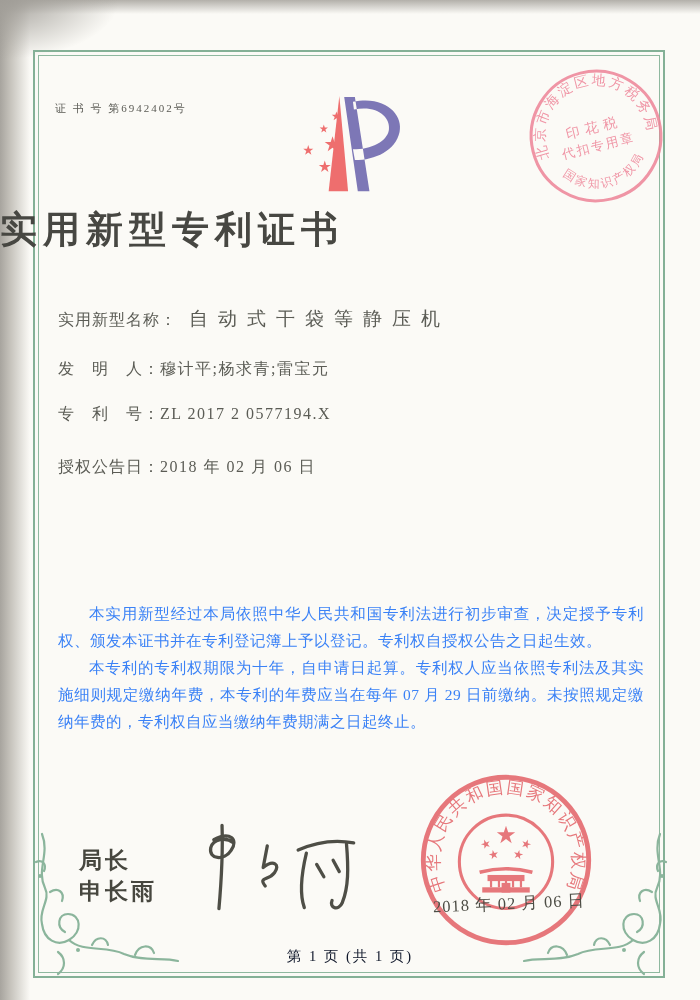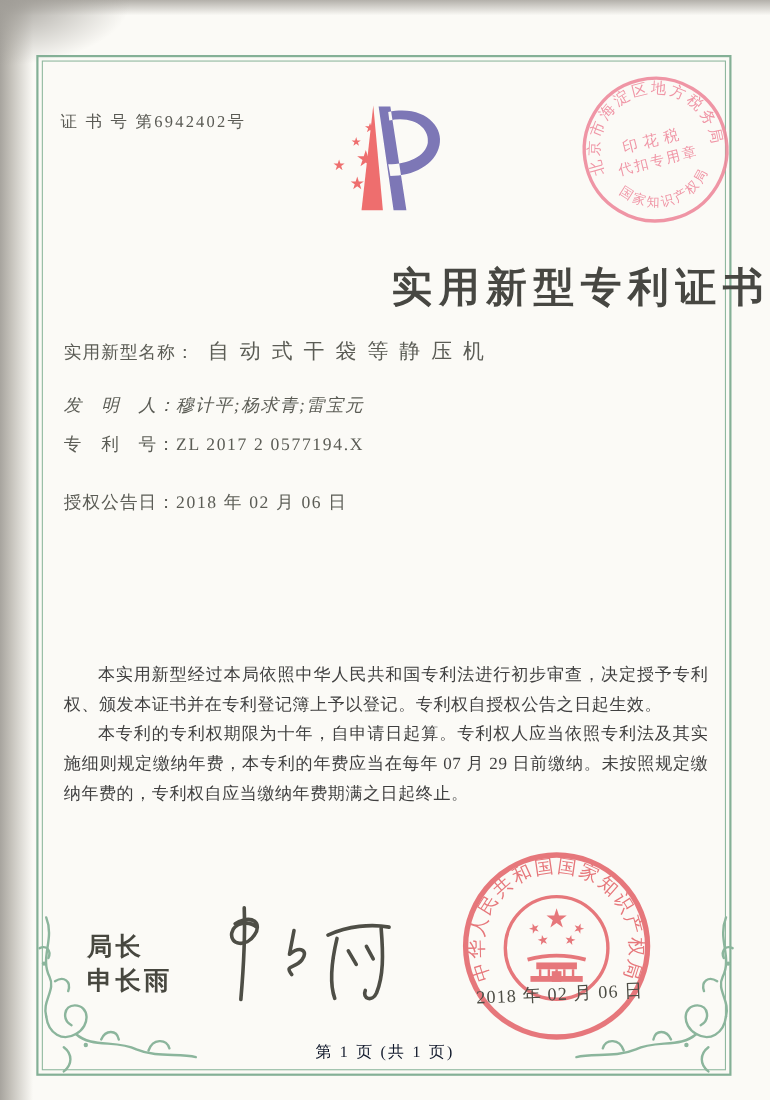--- a/index.html
+++ b/index.html
@@ -21,36 +21,36 @@
   .frame-outer { position:absolute; left:33px; top:50px; width:632px; height:928px;
     border:2px solid #84b096; z-index:2; }
   .frame-inner { position:absolute; left:3px; top:3px; right:3px; bottom:3px;
     border:1px solid #8fb89f; }
   .ornament { position:absolute; z-index:3; }
   .ornament.bl { left:30px; bottom:18px; }
   .ornament.br { right:28px; bottom:18px; transform:scaleX(-1); }
 
   .content { position:absolute; left:0; top:0; width:700px; height:1000px; z-index:4; }
 
-  .cert-no { position:absolute; left:55px; top:101px; font-size:15px; color:#5a5a54; letter-spacing:2px; }
+  .cert-no { position:absolute; left:55px; top:101px; font-size:11px; color:#5a5a54; letter-spacing:2px; }
 
   .logo { position:absolute; left:292px; top:94px; width:118px; height:102px; }
 
-  .title { position:absolute; left:0; top:205px; width:700px; text-align:right;
-    font-size:37px; font-weight:700; color:#474742; letter-spacing:6px;margin-top:32px; }
+  .title { position:absolute; left:0; top:205px; width:700px; text-align:left;
+    font-size:37px; font-weight:700; color:#474742; letter-spacing:6px; }
 
   .fields { position:absolute; left:58px; top:306px; width:560px; }
   .field-row { height:22px; margin-bottom:31px; font-size:16px; color:#5b5c55; white-space:nowrap; }
   .field-row .lbl { letter-spacing:1px; }
   .field-row .val { letter-spacing:1.5px; }
   .field-row.big-val .val { font-size:19px; letter-spacing:10px;margin-left:12px; }
-  .field-row.r2 { margin-bottom:13px;font-style:italic; }
+  .field-row.r2 { margin-bottom:23px; }
 
   .body-text { position:absolute; left:58px; top:600px; width:586px;
-    font-size:15.5px; line-height:27px; color:#404040; text-align:justify; letter-spacing:0.5px; }
+    font-size:15.5px; line-height:27px; color:#3b82f6; text-align:justify; letter-spacing:0.5px; }
   .body-text p { text-indent:2em; margin:0; }
 
   .director { position:absolute; left:79px; top:845px; font-family:"Liberation Sans", sans-serif;
     color:#47473f; font-size:23px; letter-spacing:3px; line-height:31px; font-weight:600; }
 
   .signature { position:absolute; left:185px; top:822px; width:180px; height:90px; }
 
   .seal { position:absolute; left:418px; top:772px; width:176px; height:176px; opacity:0.88; }
   .seal-date { position:absolute; left:433px; top:893px; font-size:16.5px; color:#4d4d45;
     letter-spacing:1px; transform:rotate(-2.5deg); white-space:nowrap; }

